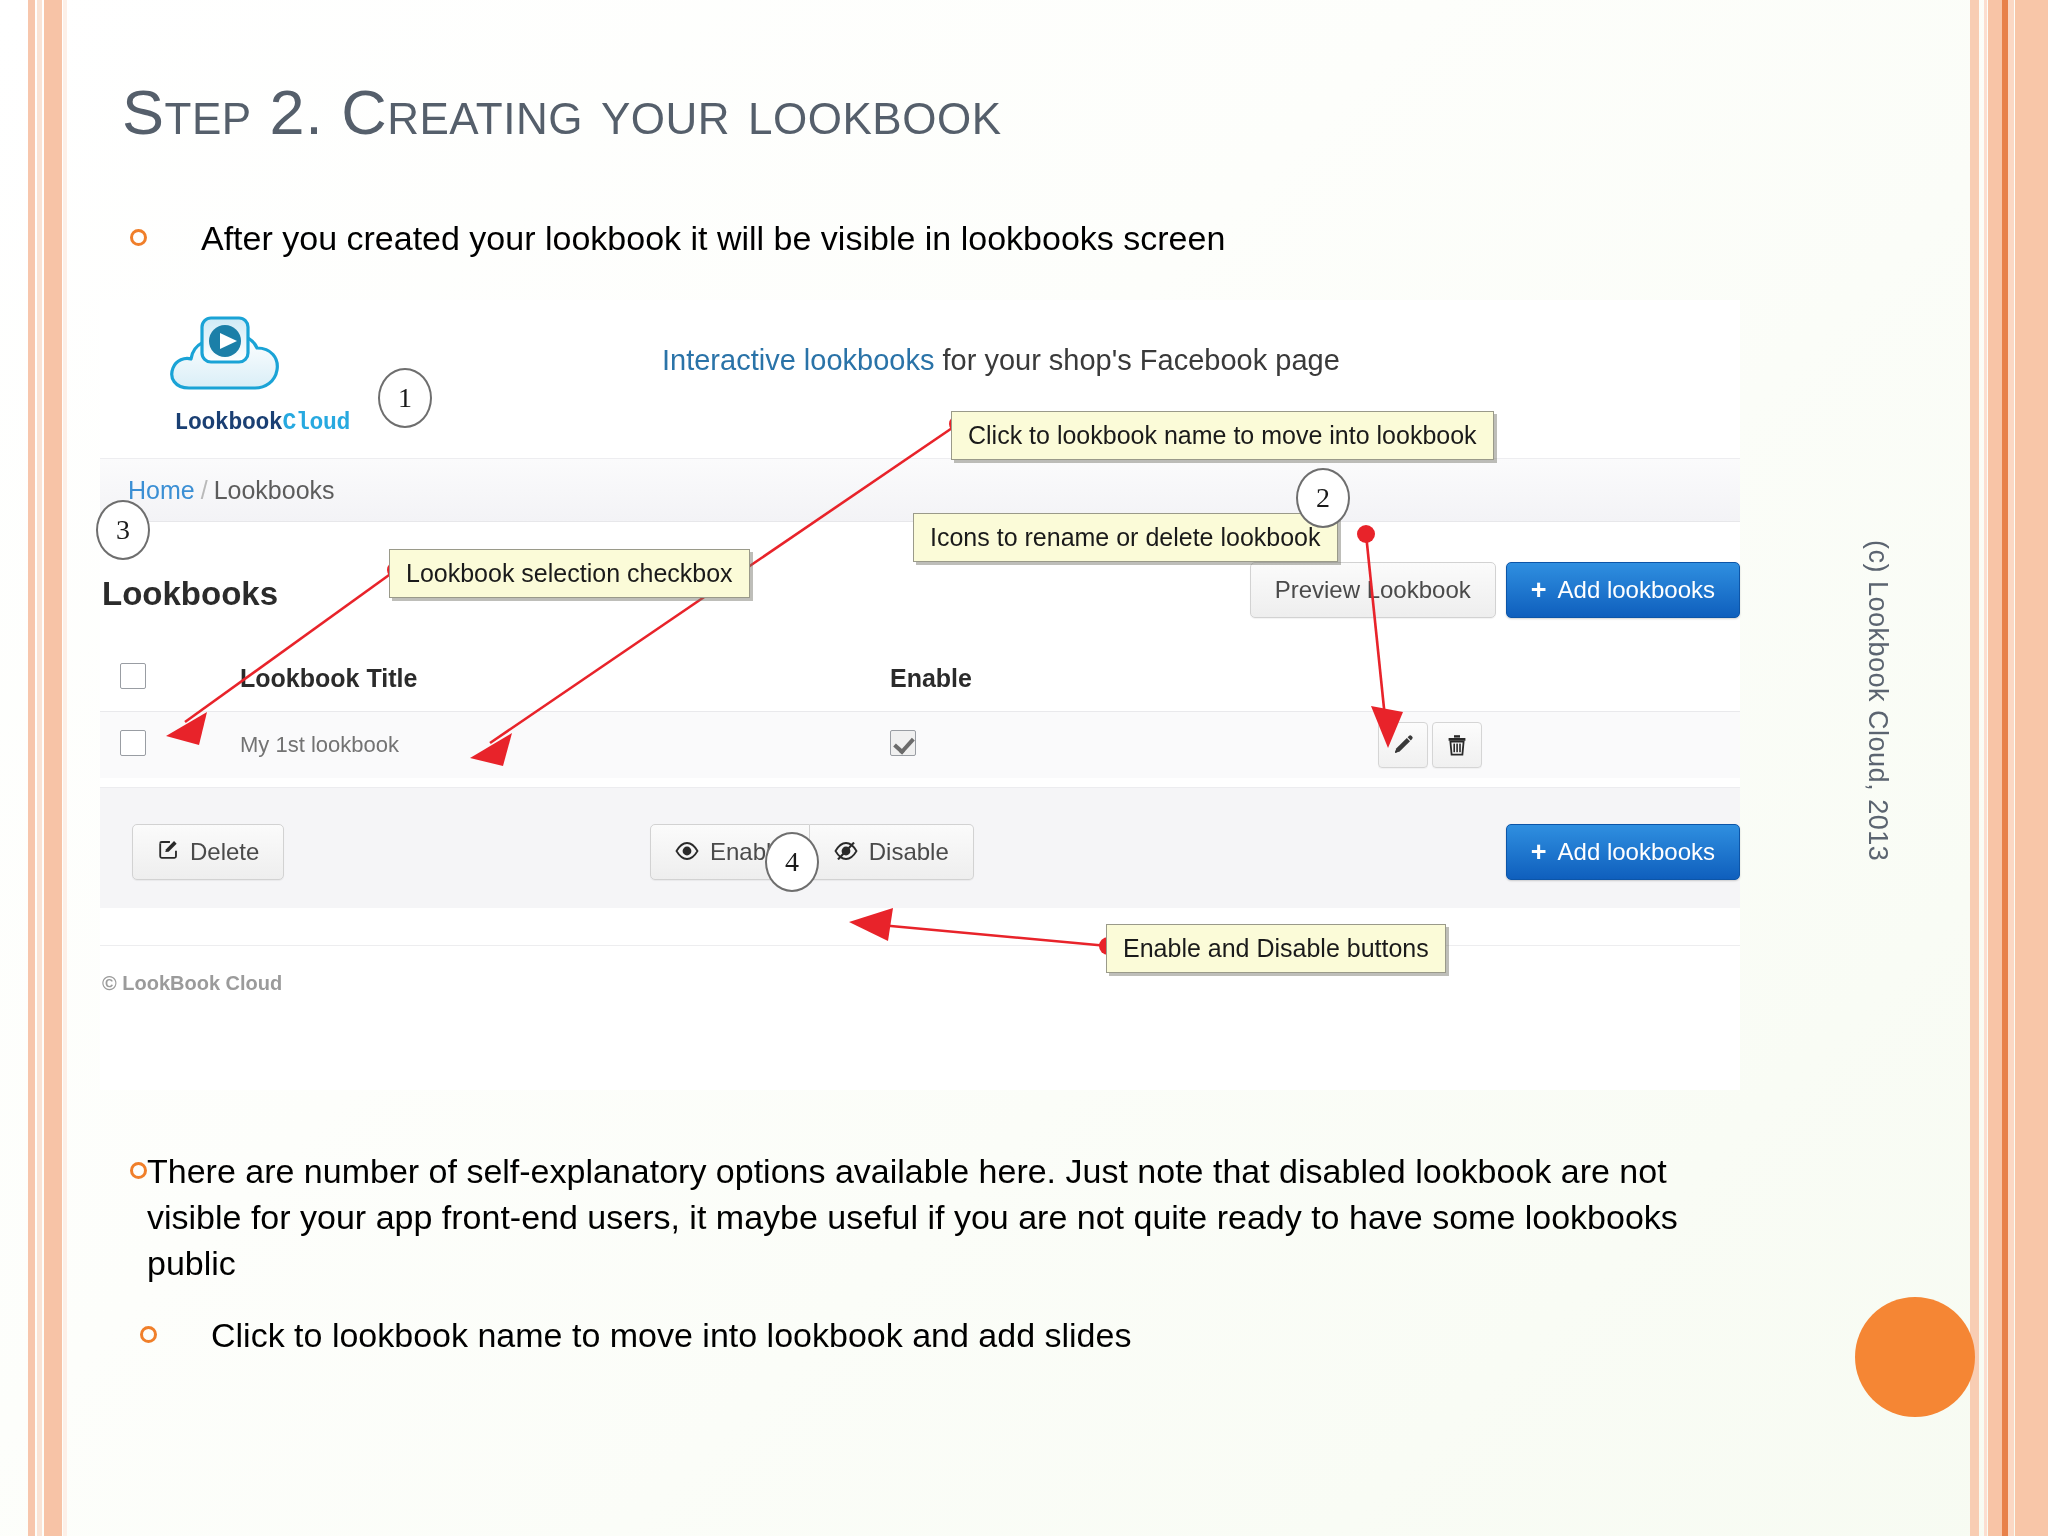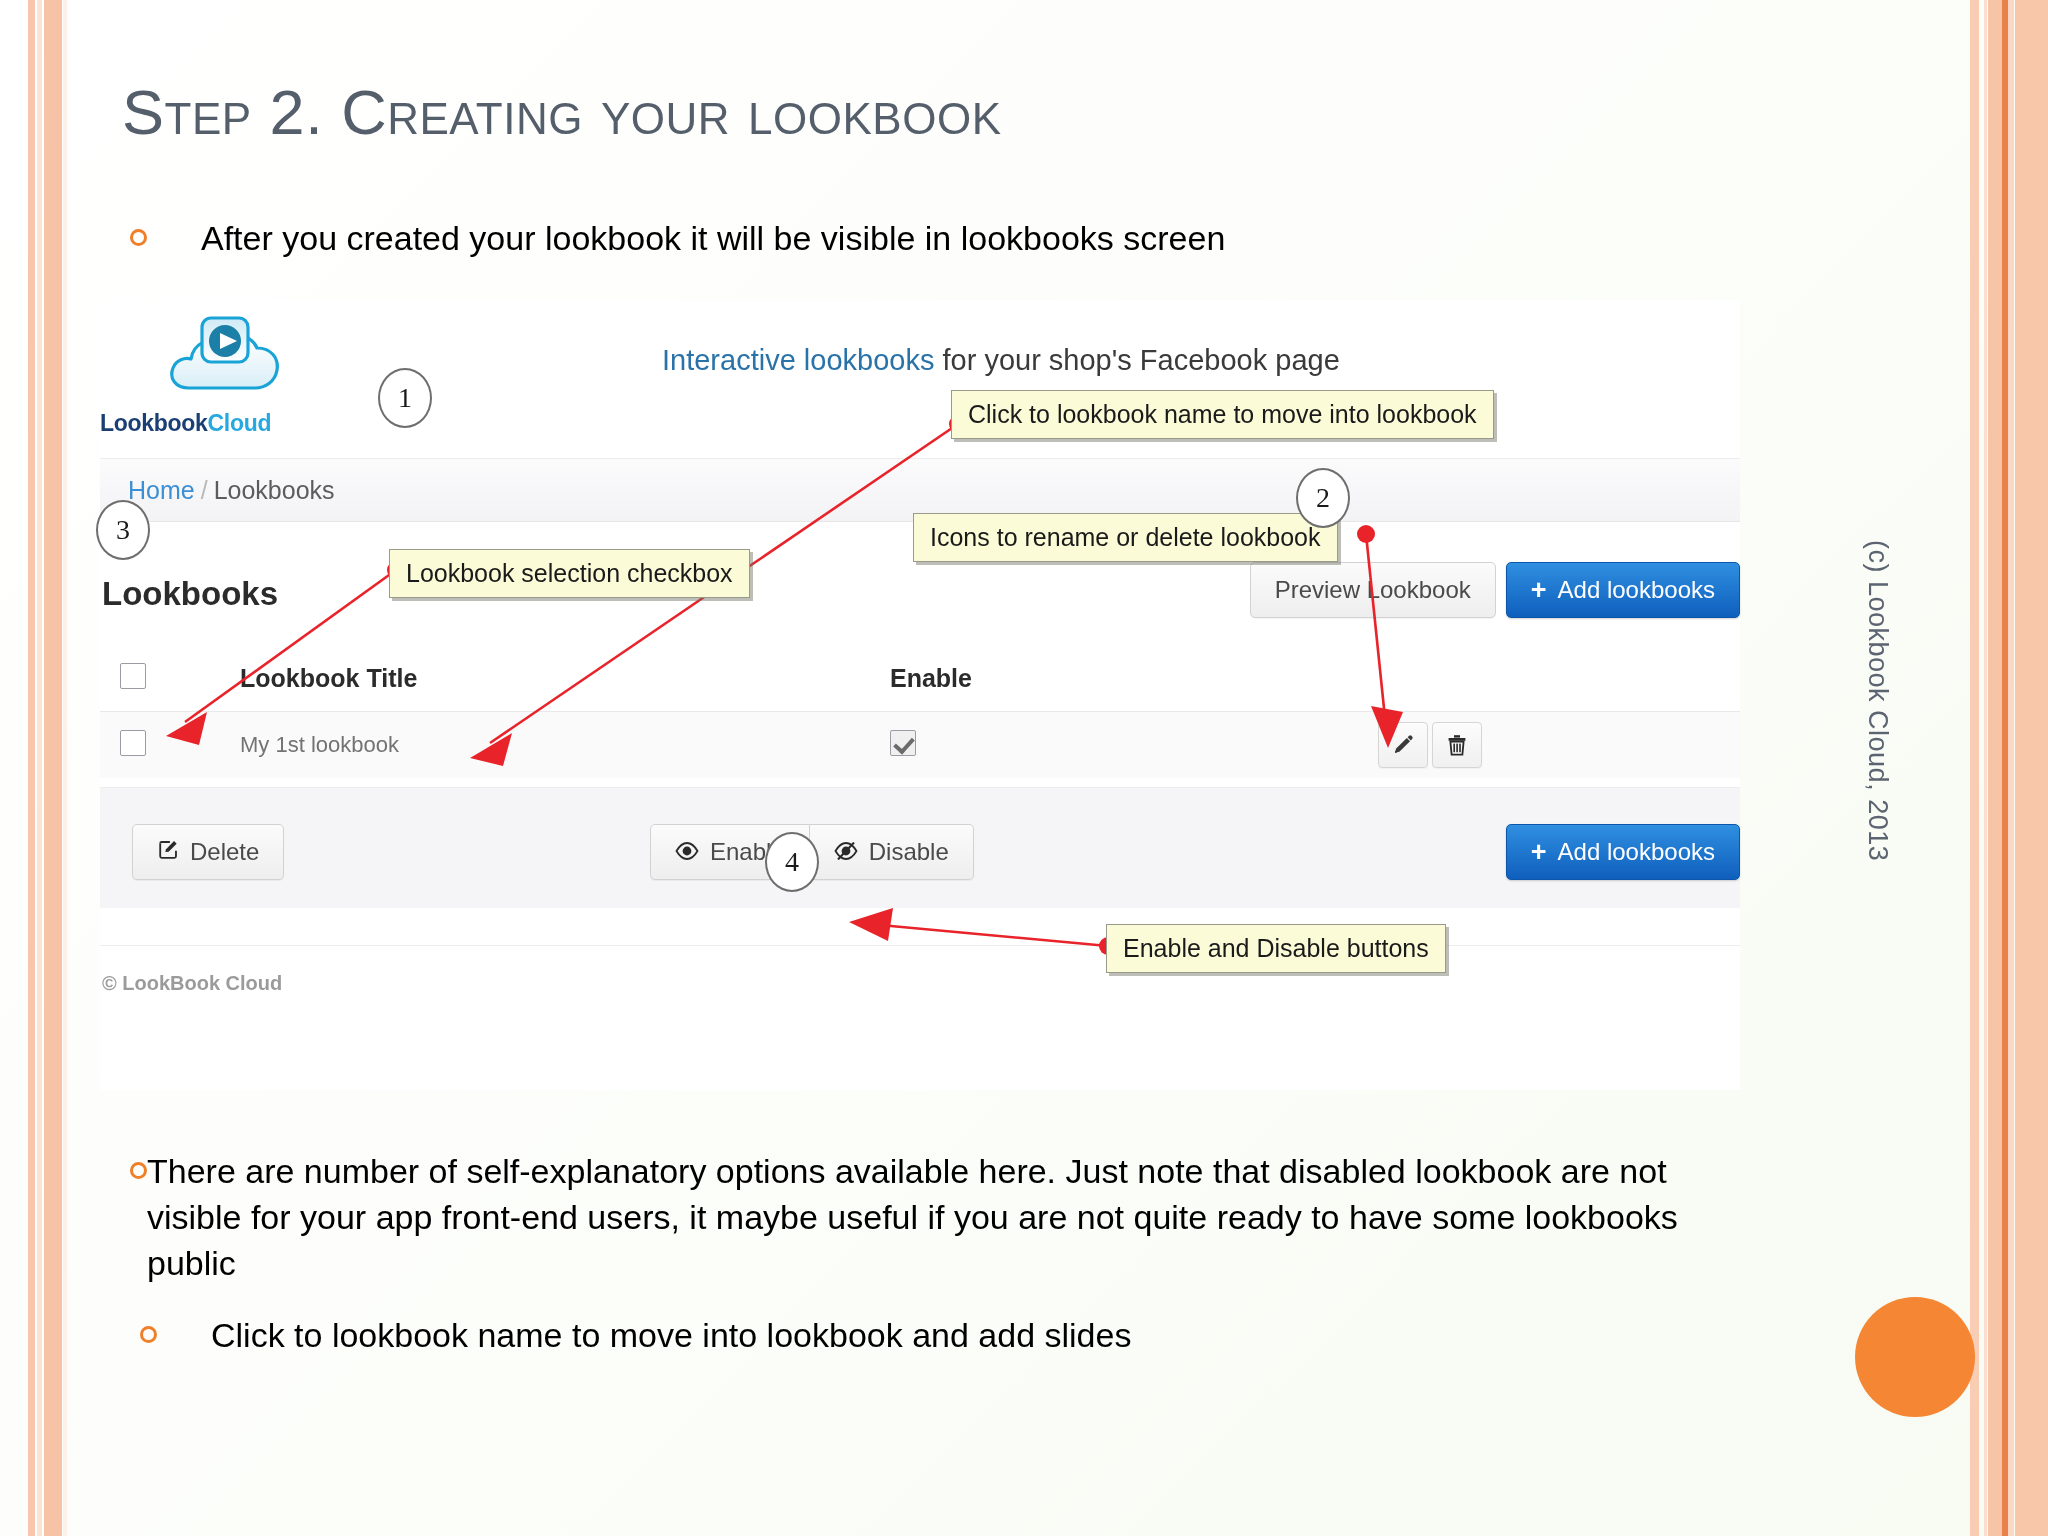--- a/index.html
+++ b/index.html
@@ -108,21 +108,21 @@
     position: absolute;
     left: 100px;
     top: 300px;
     width: 1640px;
     height: 790px;
     background: #ffffff;
     font-family: "Liberation Sans", sans-serif;
   }
 
   
-  #logo-block { position: absolute; left: 0px; top: 10px; width: 250px; text-align: left; }
+  #logo-block { position: absolute; left: 0px; top: 10px; width: 250px; text-align: right; font-family: Liberation Mono, monospace; }
   #logo-mark { position: relative; width: 120px; height: 96px; margin: 0 auto; }
   #logo-text { font-size: 23px; font-weight: bold; margin-top: 4px; letter-spacing: -0.3px; }
   .logo-word-a { color: #1a3f73; }
   .logo-word-b { color: #27a9e0; }
 
   #tagline {
     position: absolute;
     left: 562px; top: 44px;
     font-size: 29px;
     color: #3a3a3a;
@@ -475,21 +475,21 @@
 
     <line x1="1366" y1="534" x2="1385" y2="718" stroke="#e8232a" stroke-width="2.6"></line>
     <polygon points="1388,748 1371,706 1403,712" fill="#e8232a"></polygon>
     <circle cx="1366" cy="534" r="9" fill="#e8232a"></circle>
 
     <line x1="1108" y1="946" x2="880" y2="925" stroke="#e8232a" stroke-width="2.6"></line>
     <polygon points="849,922 893,908 888,941" fill="#e8232a"></polygon>
     <circle cx="1108" cy="946" r="9" fill="#e8232a"></circle>
   </svg>
 
-  <div class="callout" id="c-click-name" style="left:951px; top:390px;">Click to lookbook name to move into lookbook</div>
+  <div class="callout" id="c-click-name" style="left:951px; top:411px;">Click to lookbook name to move into lookbook</div>
 
   <div class="callout" id="c-icons" style="left:913px; top:513px;">Icons to rename or delete lookbook</div>
 
   <div class="callout" id="c-checkbox" style="left:389px; top:549px;">Lookbook selection checkbox</div>
 
   <div class="callout" id="c-enable-disable" style="left:1106px; top:924px;">Enable and Disable buttons</div>
 
   <div class="circle-num" style="left:378px; top:368px;">1</div>
   <div class="circle-num" style="left:1296px; top:468px;">2</div>
   <div class="circle-num" style="left:96px; top:500px;">3</div>

